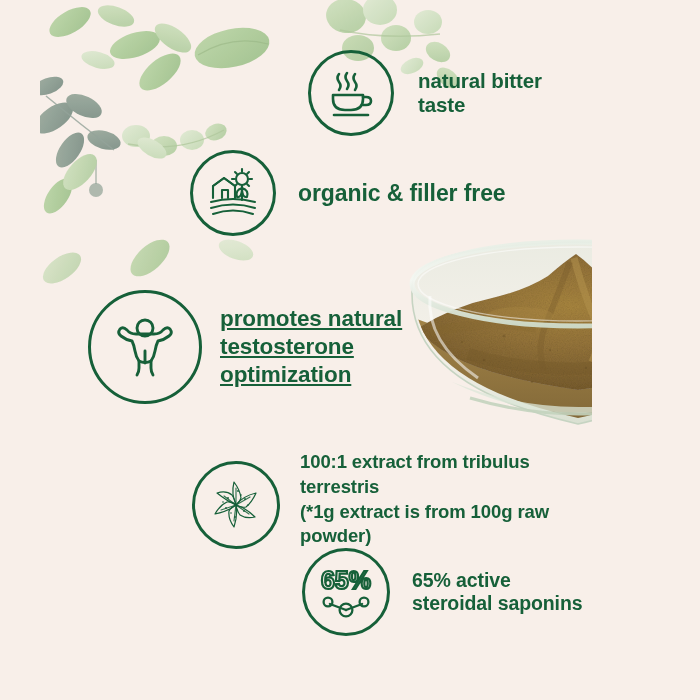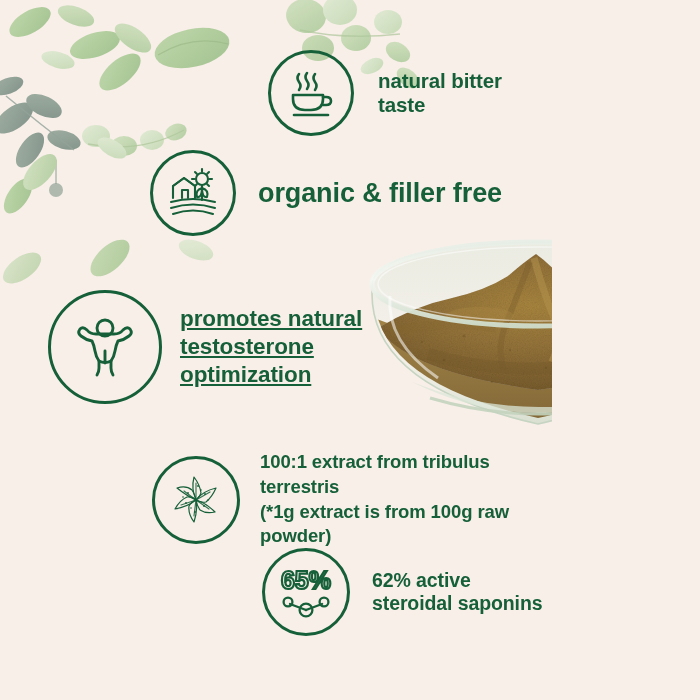--- a/index.html
+++ b/index.html
@@ -14,20 +14,21 @@
     overflow: hidden;
     position: relative;
   }
 
   #canvas {
     position: relative;
     width: 552px;
     height: 700px;
     background: #f8efe9;
     overflow: hidden;
+    margin-left: 40px;
   }
 
   
   .foliage {
     position: absolute;
     left: 0;
     top: 0;
     width: 420px;
     height: 300px;
     pointer-events: none;
@@ -64,27 +65,27 @@
     letter-spacing: -0.1px;
     white-space: pre-line;
   }
 
   .f-taste      { left: 268px; top: 50px; }
   .f-taste .badge       { width: 86px; height: 86px; }
   .f-taste .feature-text{ margin-left: 24px; font-size: 20.5px; }
 
   .f-organic    { left: 150px; top: 150px; }
   .f-organic .badge       { width: 86px; height: 86px; }
-  .f-organic .feature-text{ margin-left: 22px; font-size: 27px; }
+  .f-organic .feature-text{ margin-left: 22px; font-size: 23px; }
 
   .f-testo      { left: 48px; top: 290px; }
   .f-testo .badge       { width: 114px; height: 114px; }
   .f-testo .feature-text{ margin-left: 18px; font-size: 22.5px; line-height: 1.24; text-decoration: underline; }
 
-  .f-extract    { left: 152px; top: 450px; }
+  .f-extract    { left: 152px; top: 450px; align-items: flex-end; }
   .f-extract .badge       { width: 88px; height: 88px; }
   .f-extract .feature-text{ margin-left: 20px; font-size: 18.5px; line-height: 1.34; }
 
   .f-saponins   { left: 262px; top: 548px; align-items: center; }
   .f-saponins .badge       { width: 88px; height: 88px; }
   .f-saponins .feature-text{ margin-left: 22px; font-size: 19.5px; }
 
   .icon-svg { display: block; }
 </style>
 </head>
@@ -379,16 +380,16 @@
         <g fill="none" stroke="#166039" stroke-width="2.3" stroke-linecap="round">
           <path d="M14 42 L30 48"></path>
           <path d="M46 42 L30 48"></path>
           <path d="M30 48 L30 48"></path>
           <circle cx="30" cy="48" r="6.4"></circle>
           <circle cx="12" cy="40" r="4.4"></circle>
           <circle cx="48" cy="40" r="4.4"></circle>
         </g>
       </svg>
     </div>
-    <div class="feature-text">62% active steroidal saponins</div>
+    <div class="feature-text">65% active steroidal saponins</div>
   </div>
 
 </div>
 
 </body></html>

